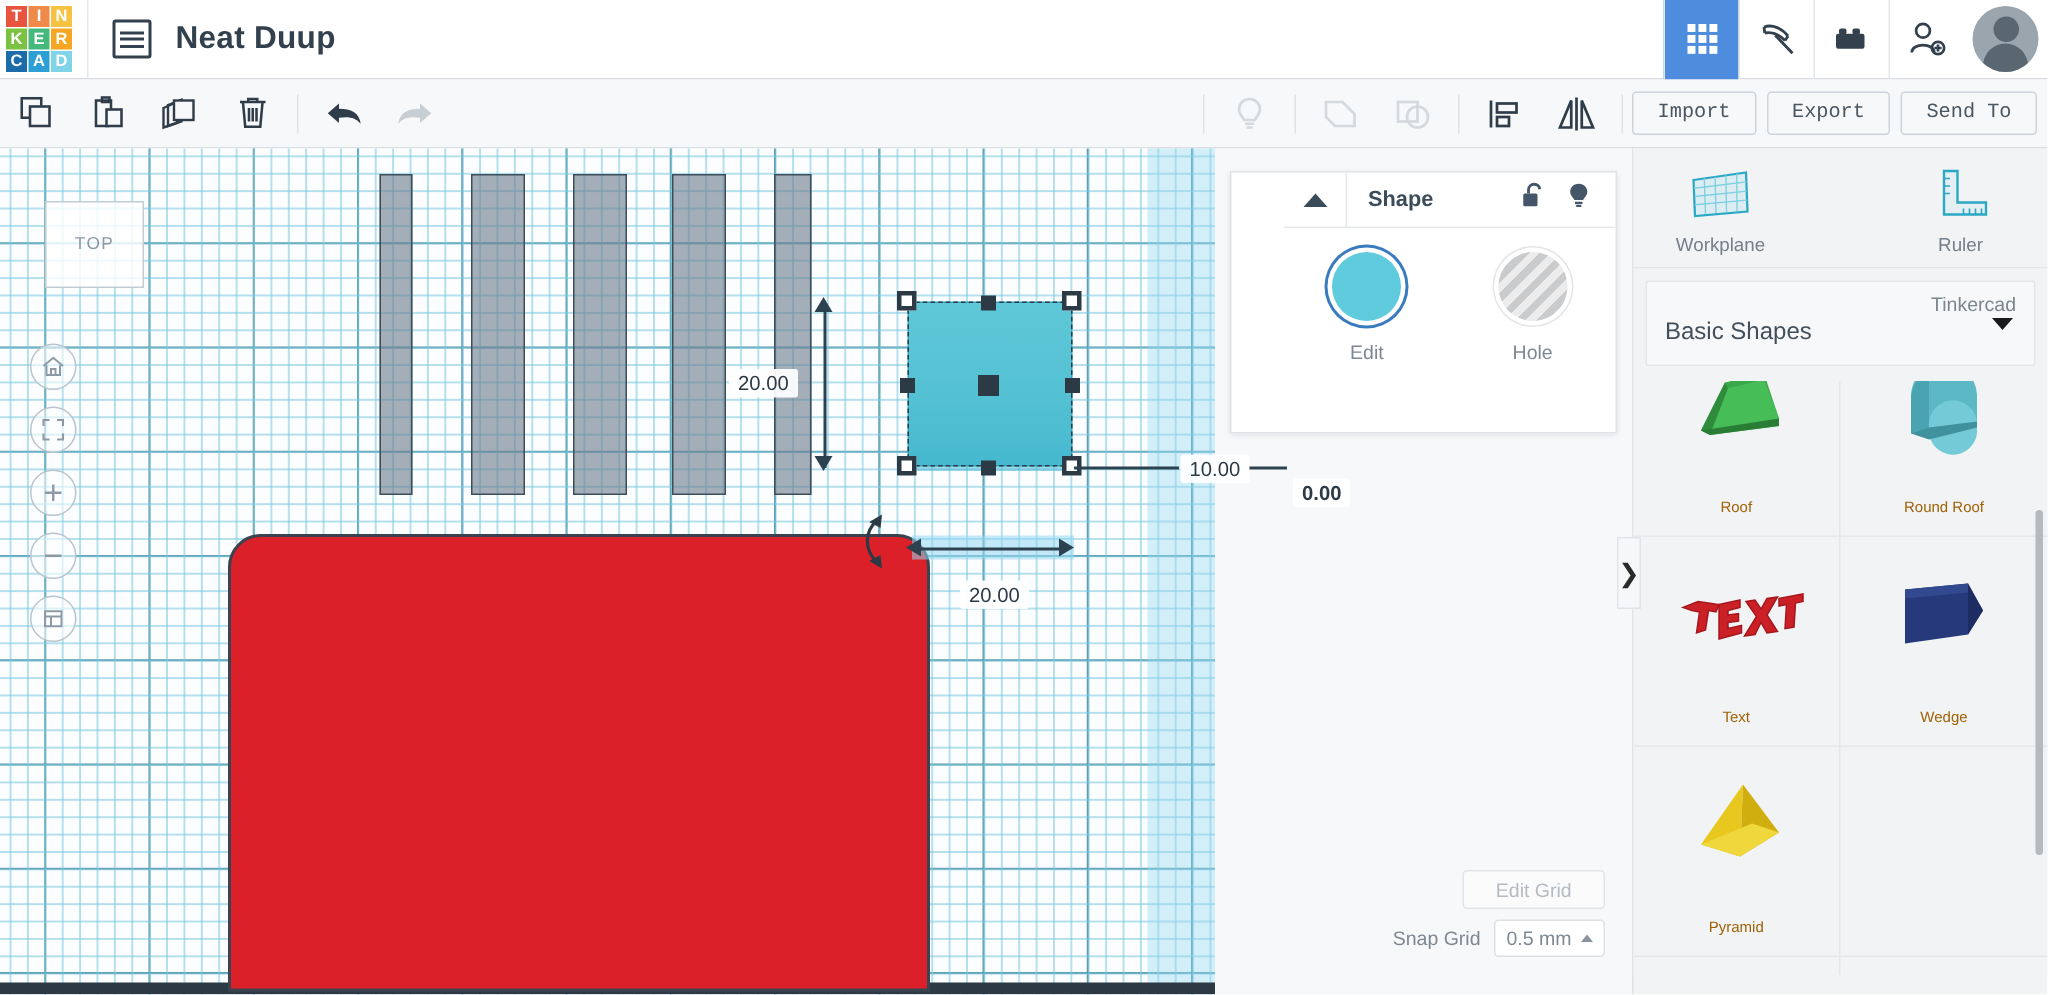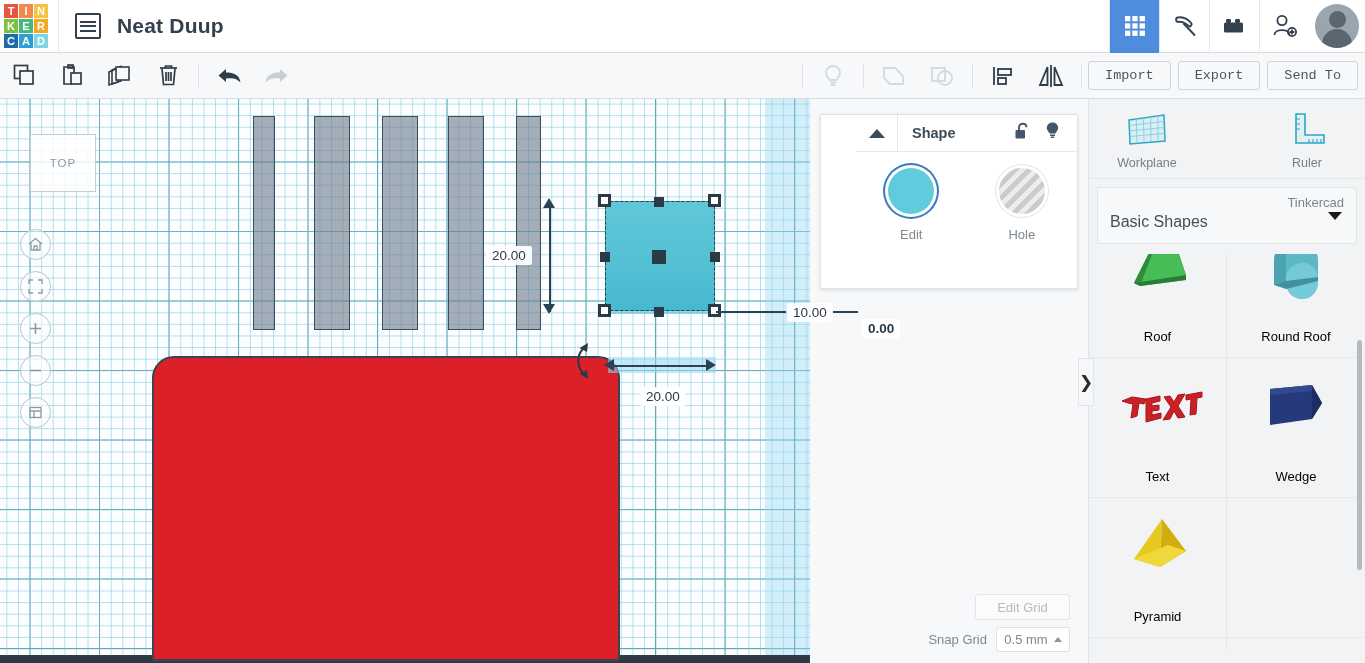--- a/index.html
+++ b/index.html
@@ -190,21 +190,21 @@
   }
   .swatch.solid { background: #5fcbdd; box-shadow: 0 0 0 3px #ffffff, 0 0 0 5px #3a7bbf; }
   .swatch.hole {
     background: repeating-linear-gradient(135deg, #c9cbcd 0 5px, #ececec 5px 10px);
     box-shadow: 0 0 0 3px #ffffff, 0 0 0 4px #e3e5e7;
   }
   .swatch-label { margin-top: 13px; font-size: 13px; color: #7d8892; }
 
   
   .grid-ctrls {
-    position: absolute; left: 820px; top: 586px; width: 258px; height: 70px; z-index: 20;
+    position: absolute; left: 820px; top: 572px; width: 258px; height: 70px; z-index: 20;
   }
   .edit-grid-btn {
     position: absolute; right: 8px; top: 8px; width: 95px; height: 26px;
     border: 1px solid #e2e5e8; border-radius: 3px; background: #fbfbfc;
     font-size: 13px; color: #b4bbc2; display: flex; align-items: center; justify-content: center;
     cursor: pointer;
   }
   .snap-row { position: absolute; right: 8px; top: 41px; display: flex; align-items: center; }
   .snap-label { font-size: 13px; color: #7e8892; margin-right: 9px; }
   .snap-select {
@@ -239,21 +239,21 @@
   .shapes-scroll {
     position: relative; height: 396px; overflow: hidden; background: #f2f3f4;
   }
   .shapes-grid { display: flex; flex-wrap: wrap; margin-top: -36px; }
   .shape-cell {
     width: 50%; height: 140px; display: flex; flex-direction: column;
     align-items: center; justify-content: flex-end; padding-bottom: 13px;
     border-bottom: 1px solid #e5e7e9; cursor: pointer; position: relative;
   }
   .shape-cell:nth-child(odd) { border-right: 1px solid #e5e7e9; }
-  .shape-name { font-size: 13px; color: #000000; margin-top: 24px; }
+  .shape-name { font-size: 10px; color: #a16207; margin-top: 24px; }
   .shape-art { height: 78px; display: flex; align-items: center; justify-content: center; }
   .scroll-track {
     position: absolute; right: 3px; top: 86px; width: 5px; height: 230px;
     background: #b6babd; border-radius: 3px;
   }
 </style>
 </head>
 <body>
 
 <div class="app">

